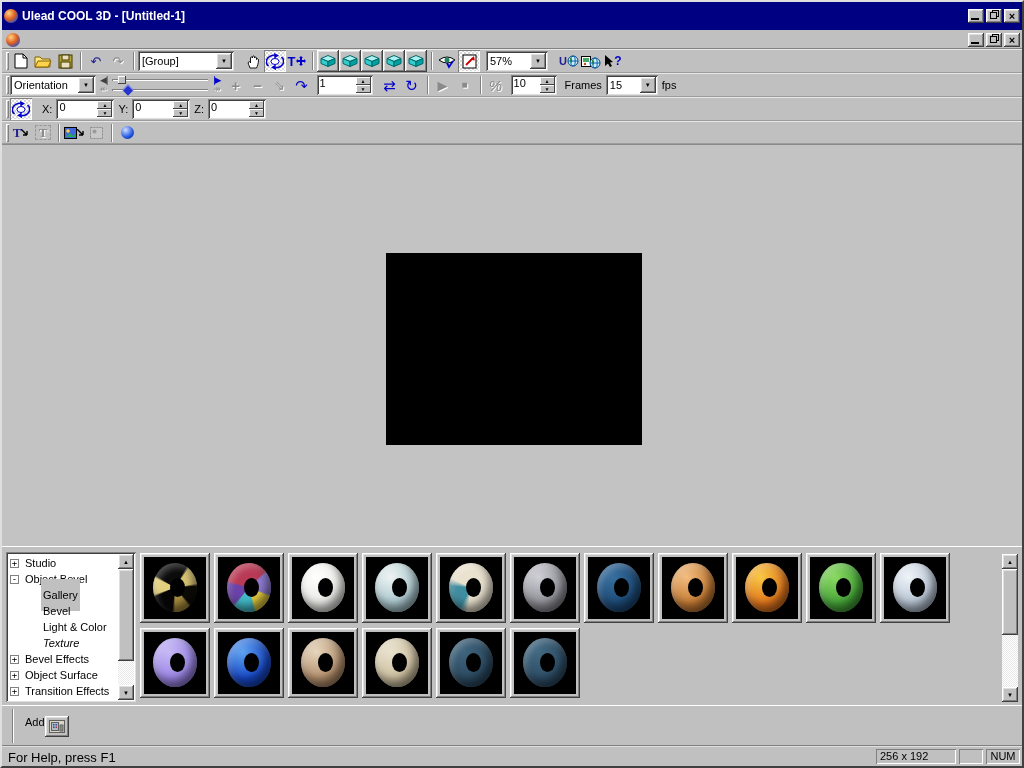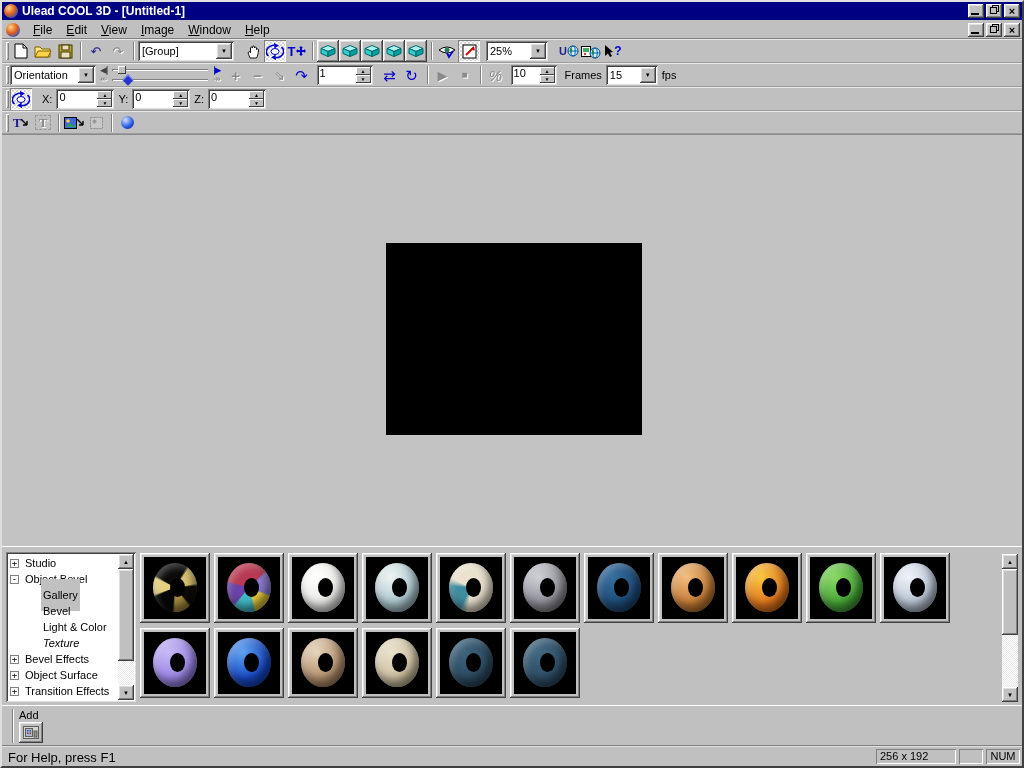--- a/index.html
+++ b/index.html
@@ -2,21 +2,21 @@
 <html><head>
 <meta charset="utf-8">
 <style>
   * { box-sizing: border-box; margin: 0; padding: 0; }
   html,body { width:1024px; height:768px; overflow:hidden; }
   body { font-family:"Liberation Sans", sans-serif; font-size:11px; color:#000; background:#c0c0c0; }
   .window { width:1024px; height:768px; display:flex; flex-direction:column;
             border:2px solid; border-color:#dfdfdf #404040 #404040 #dfdfdf; background:#c0c0c0; }
 
   
-  .titlebar { height:18px; background:#000082; display:flex; align-items:center; padding:1px 2px; flex:0 0 auto; }
+  .titlebar { height:28px; background:#000082; display:flex; align-items:center; padding:1px 2px; flex:0 0 auto; }
   .app-icon { width:14px; height:14px; border-radius:50%;
               background:radial-gradient(circle at 35% 30%, #ffd27f, #e06020 45%, #3050c0 80%, #101860);
               margin-right:4px; flex:0 0 auto; }
   .title-text { color:#fff; font-weight:bold; font-size:12px; flex:1 1 auto; white-space:nowrap; }
   .winbtn { width:16px; height:14px; background:#c0c0c0; margin-left:2px; position:relative;
             box-shadow: inset -1px -1px 0 #404040, inset 1px 1px 0 #fff, inset -2px -2px 0 #808080, inset 2px 2px 0 #dfdfdf;
             display:flex; align-items:center; justify-content:center; }
   .glyph-min { position:absolute; left:3px; bottom:3px; width:8px; height:2px; background:#000; }
   .glyph-restore { position:absolute; left:4px; top:3px; width:7px; height:7px; border:1px solid #000; background:#c0c0c0; box-shadow:2px -2px 0 -1px #c0c0c0, 2px -2px 0 0 #000; }
   .glyph-close { font-size:11px; font-weight:bold; line-height:10px; }
@@ -116,21 +116,21 @@
   .torus { position:absolute; left:9px; top:6px; width:44px; height:49px; border-radius:50%;
            box-shadow: inset -4px -6px 8px rgba(0,0,0,.55), inset 3px 4px 6px rgba(255,255,255,.28); }
   .hole { position:absolute; left:26px; top:21px; width:15px; height:19px; border-radius:50%; background:#000; }
   .gallery-vscroll { position:absolute; right:2px; top:5px; height:148px; }
 
   
   .info-bar { height:41px; flex:0 0 auto; display:flex; align-items:center; background:#c0c0c0;
               border-top:1px solid #fff; box-shadow: inset 0 -1px 0 #808080; }
   .info-text { padding-left:8px; flex:0 0 auto; font-size:11px; }
   .info-div { width:1px; height:34px; background:#808080; box-shadow:1px 0 0 #fff; margin:0 0 0 10px; }
-  .add-block { display:flex; flex-direction:column; align-items:flex-start; margin-left:6px; }
+  .add-block { display:flex; flex-direction:row; align-items:flex-start; margin-left:12px; }
   .add-label { font-size:11px; margin-bottom:1px; }
   .add-btn { width:24px; height:21px; background:#c0c0c0; display:flex; align-items:center; justify-content:center;
              box-shadow: inset -1px -1px 0 #404040, inset 1px 1px 0 #fff, inset -2px -2px 0 #808080, inset 2px 2px 0 #dfdfdf; }
 
   
   .status-bar { height:20px; flex:0 0 auto; display:flex; align-items:stretch; padding:2px 2px 2px 0; background:#c0c0c0;
                 border-top:1px solid #dfdfdf; }
   .sb-left { flex:1 1 auto; padding:1px 0 0 6px; font-size:13px; }
   .sb-panel { box-shadow: inset 1px 1px 0 #808080, inset -1px -1px 0 #fff; margin-left:3px;
               padding:1px 4px 0 4px; font-size:11px; white-space:nowrap; }
@@ -154,28 +154,20 @@
     <div class="winbtn">
         <div class="glyph-restore"></div>
       </div>
     <div class="winbtn">
         <span class="glyph-close">×</span>
       </div>
   </div>
 
   <div class="menubar">
     <div class="mdi-icon"></div>
-    <span style="display:flex;">
-        <span class="menu-item"><u>F</u>ile</span>
-        <span class="menu-item"><u>E</u>dit</span>
-        <span class="menu-item"><u>V</u>iew</span>
-        <span class="menu-item"><u>I</u>mage</span>
-        <span class="menu-item"><u>W</u>indow</span>
-        <span class="menu-item"><u>H</u>elp</span>
-      </span>
     <div class="menubar-spacer"></div>
     <div class="winbtn">
         <div class="glyph-min"></div>
       </div>
     <div class="winbtn">
         <div class="glyph-restore"></div>
       </div>
     <div class="winbtn">
         <span class="glyph-close">×</span>
       </div>
@@ -280,21 +272,21 @@
         </svg>
     </div>
     <div class="tbtn pressed">
       <svg width="15" height="15">
           <rect x="1" y="1" width="13" height="13" fill="#fff" stroke="#000"></rect>
           <line x1="4" y1="11" x2="11" y2="4" stroke="#cc0000" stroke-width="1.8"></line>
           <polygon points="12,2 12.8,6.5 8.2,5.8" fill="#cc0000"></polygon>
         </svg>
     </div>
     <div class="dropdown" style="width:62px;margin-left:6px">
-      <div class="dd-value">25%</div>
+      <div class="dd-value">57%</div>
       <div class="dd-btn">▼</div>
     </div>
     <div style="width:10px"></div>
     <div class="tbtn">
       <span class="ticon navy" style="font-weight:bold;font-size:11px">U</span>
       <svg width="12" height="12">
           <circle cx="6" cy="6" r="5" fill="#d0ecff" stroke="#004488"></circle>
           <ellipse cx="6" cy="6" rx="2.2" ry="5" fill="none" stroke="#0066aa"></ellipse>
           <line x1="1" y1="6" x2="11" y2="6" stroke="#0066aa"></line>
           <path d="M3 3 Q5 5 4 8" fill="none" stroke="#22882 2"></path>

